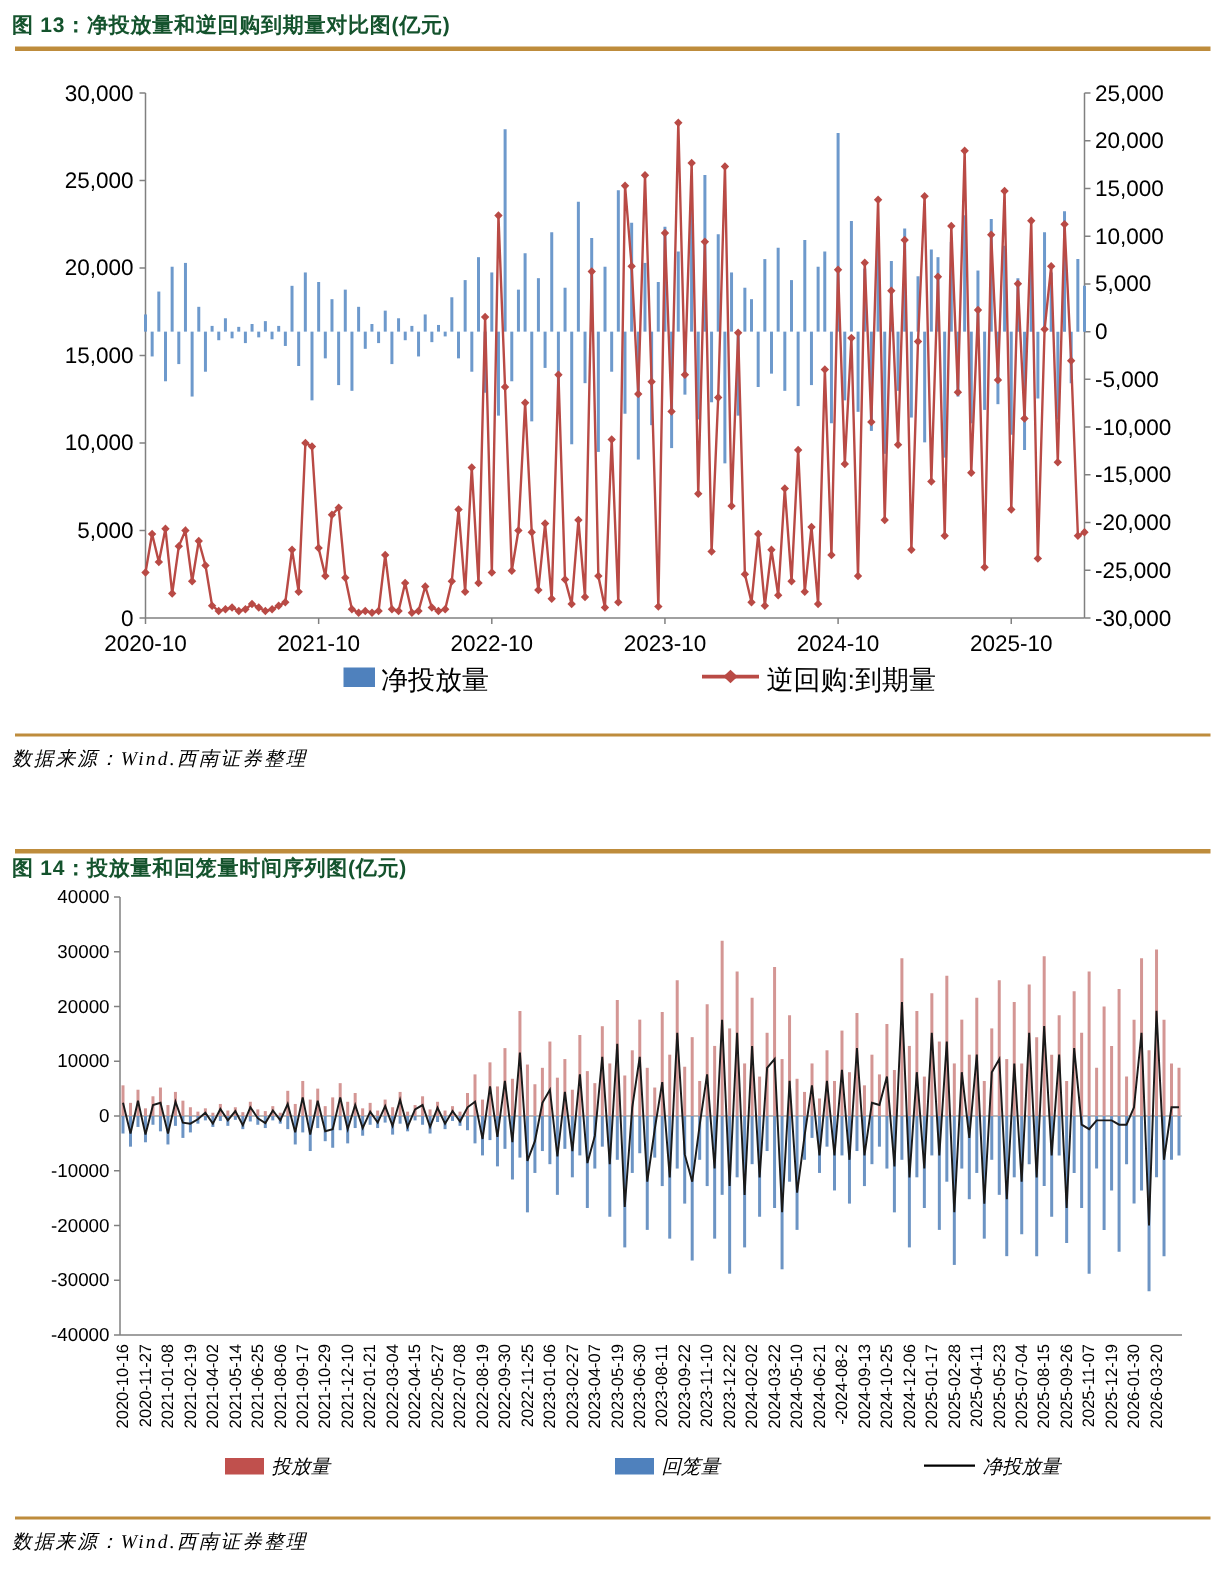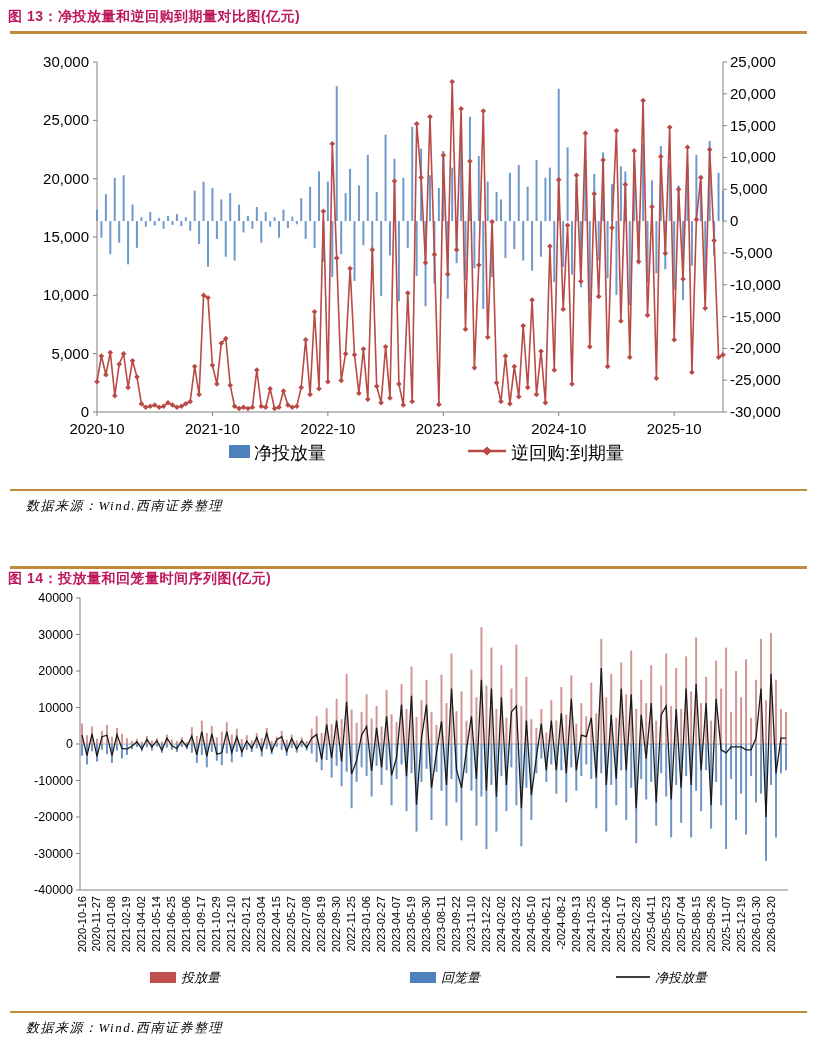--- a/index.html
+++ b/index.html
@@ -1,23 +1,23 @@
 <!DOCTYPE html>
 <html><head>
 <meta charset="utf-8">
 <style>
   html,body{margin:0;padding:0;background:#ffffff;}
   #page{position:relative;width:819px;height:1059px;background:#ffffff;overflow:hidden;
         font-family:"Liberation Sans",sans-serif;}
-  .fig-title{position:absolute;left:8px;top:8px;font-size:14px;font-weight:bold;color:#be185d;
+  .fig-title{position:absolute;left:8px;top:8px;font-size:14px;font-weight:bold;color:#14532d;
              letter-spacing:0.5px;font-family:"Liberation Sans",sans-serif;}
   .gold-rule{position:absolute;left:10px;width:797px;height:2px;background:#BE8C3C;}
   .gold-rule.thick{height:2.5px;}
   .source{position:absolute;left:8px;font-size:13px;color:#000;font-style:italic;
-          font-family:"Liberation Serif",serif;letter-spacing:1.5px;margin-left:18px;}
+          font-family:"Liberation Serif",serif;letter-spacing:1.5px;}
   svg{position:absolute;left:0;font-family:"Liberation Sans",sans-serif;}
 </style>
 </head>
 <body>
 
 <div id="page">
   <div class="fig-title">图 13：净投放量和逆回购到期量对比图(亿元)</div>
   <div class="gold-rule thick" style="top:31px"></div>
   <svg id="chart1" width="819" height="440" style="top:46px">
       <g stroke="#808080" stroke-width="1">

